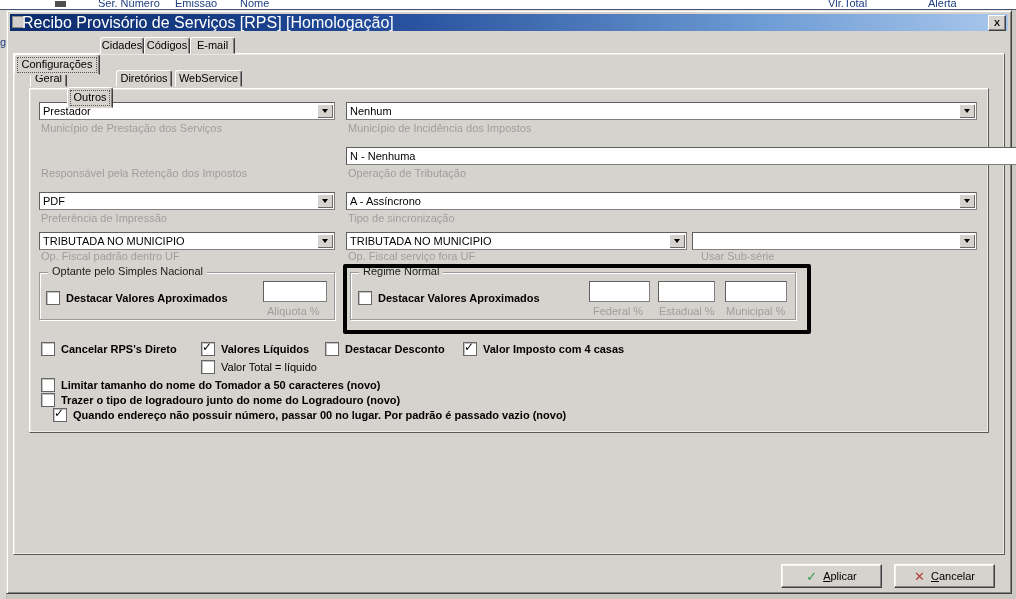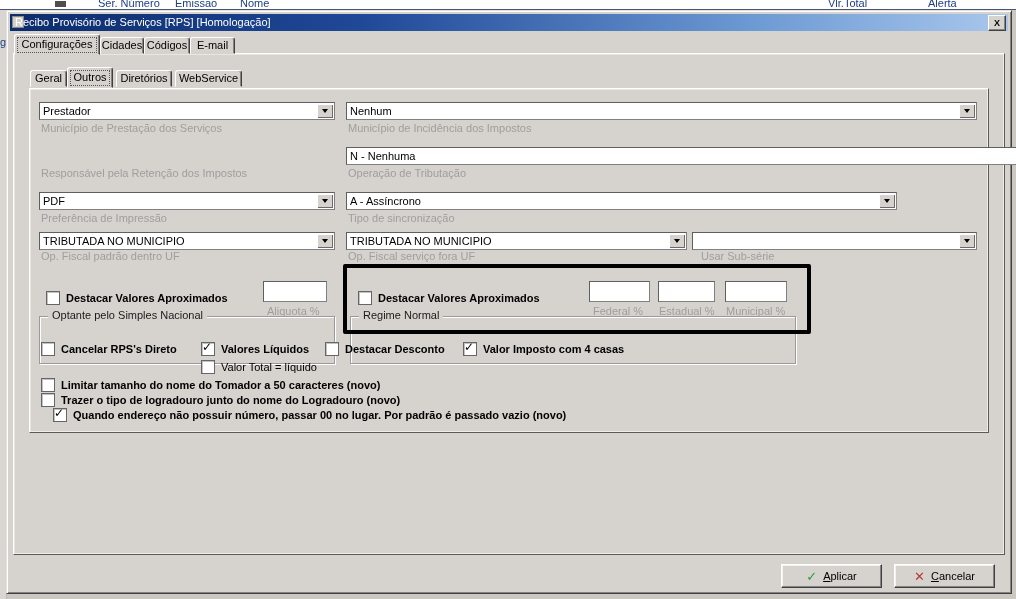--- a/index.html
+++ b/index.html
@@ -13,48 +13,48 @@
   .bg-left{position:absolute;left:0;top:10px;width:6px;height:589px;background:#d9d6d1;border-right:1px solid #bdbab5;}
   .bg-g{position:absolute;left:0;top:26px;font-size:11px;color:#1d3f80;}
 
   
   .dialog{position:absolute;left:6px;top:10px;width:1004px;height:582px;background:#d6d3ce;
     border:1px solid;border-color:#e4e1dc #404040 #404040 #e4e1dc;
     box-shadow:inset 1px 1px 0 #ffffff, inset -1px -1px 0 #848484;}
   .tbar{position:absolute;left:3px;top:3px;right:3px;height:17px;
     background:linear-gradient(90deg,#0c2c6c 0%,#1f4897 35%,#6d9bd4 75%,#a9c7ec 100%);}
   .appicon{position:absolute;left:2px;top:2px;width:12px;height:12px;background:#d2cfca;border:1px solid #8a8a8a;box-sizing:border-box;}
-  .ttext{position:absolute;left:5px;top:0;line-height:17px;font-size:11px;color:#ffffff;white-space:nowrap;text-align:center;}
+  .ttext{position:absolute;left:12px;top:0;line-height:17px;font-size:16px;color:#ffffff;white-space:nowrap;text-align:center;}
   .closeb{position:absolute;right:2px;top:1px;width:16px;height:14px;background:#d6d3ce;
     border:1px solid;border-color:#ffffff #404040 #404040 #ffffff;box-shadow:inset -1px -1px 0 #848484;
     font-size:9px;font-weight:bold;color:#000;display:flex;align-items:center;justify-content:center;}
 
   
   .tab{position:absolute;background:#d6d3ce;border:1px solid;border-color:#ffffff #404040 #d6d3ce #ffffff;
     border-radius:3px 3px 0 0;box-shadow:inset -1px 0 0 #848484;
     font-size:11px;text-align:center;color:#000;box-sizing:border-box;z-index:2;}
   .tab.inactive{height:17px;line-height:15px;top:26px;z-index:1;}
-  .tab.active{height:21px;line-height:19px;z-index:3;}
+  .tab.active{height:21px;line-height:19px;z-index:3;margin-top:20px;}
   .tab.active .focusdots{position:absolute;left:2px;right:2px;top:2px;bottom:1px;border:1px dotted #555;}
 
   .page3d{position:absolute;background:#d6d3ce;border:1px solid;border-color:#ffffff #5a5a5a #5a5a5a #ffffff;
     box-shadow:inset -1px -1px 0 #efede9, inset 1px 1px 0 #e8e6e1;box-sizing:border-box;}
 
   
   .combo{position:absolute;height:18px;background:#fff;border:1px solid #808080;border-top-color:#5f5f5f;border-left-color:#5f5f5f;box-sizing:border-box;}
   .cval{position:absolute;left:3px;top:1px;font-size:11px;line-height:14px;color:#000;white-space:nowrap;}
   .carrow{position:absolute;top:1px;right:1px;bottom:1px;width:16px;background:#d6d3ce;
     box-shadow:inset 1px 1px 0 #ffffff, inset -1px -1px 0 #6a6a6a;display:flex;align-items:center;justify-content:center;}
   .carrow i{width:0;height:0;border-left:3px solid transparent;border-right:3px solid transparent;border-top:4px solid #000;}
   .flabel{position:absolute;font-size:11px;color:#9e9e9e;white-space:nowrap;}
   .tinput{position:absolute;height:21px;background:#fff;border:1px solid #808080;border-top-color:#5f5f5f;border-left-color:#5f5f5f;
     box-sizing:border-box;font:11px "Liberation Sans",sans-serif;padding:0 3px;}
 
   
-  .group{position:absolute;border:1px solid #9a9a9a;box-shadow:1px 1px 0 #ffffff, inset 1px 1px 0 #ffffff;box-sizing:border-box;margin-top:44px;}
+  .group{position:absolute;border:1px solid #9a9a9a;box-shadow:1px 1px 0 #ffffff, inset 1px 1px 0 #ffffff;box-sizing:border-box;}
   .gleg{position:absolute;top:-8px;left:8px;background:#d6d3ce;padding:0 4px;font-size:11px;color:#1a1a1a;white-space:nowrap;}
   .hibox{position:absolute;border:4px solid #000;border-radius:2px;z-index:4;pointer-events:none;}
 
   
   .opt{position:absolute;display:flex;align-items:center;gap:6px;}
   .cbx{width:12px;height:12px;background:#fff;border:1px solid #666;box-shadow:inset 1px 1px 0 #c2c2c2;position:relative;flex:none;}
   .cbx.checked::after{content:"✓";position:absolute;left:0px;top:-3px;font-family:"DejaVu Sans",sans-serif;font-weight:bold;font-size:12px;color:#000;}
   .olabel{font-size:11px;font-weight:bold;color:#000;white-space:nowrap;}
   .opt.regular .olabel{font-weight:normal;}
 
@@ -135,21 +135,21 @@
     </div>
     <span class="flabel" style="left:341px;top:156px;">Operação de Tributação</span>
 
     <div class="combo" style="left:32px;top:181px;width:296px;">
       <span class="cval">PDF</span>
       <span class="carrow">
           <i></i>
         </span>
     </div>
     <span class="flabel" style="left:34px;top:201px;">Preferência de Impressão</span>
-    <div class="combo" style="left:339px;top:181px;width:551px;">
+    <div class="combo" style="left:339px;top:181px;width:631px;">
       <span class="cval">A - Assíncrono</span>
       <span class="carrow">
           <i></i>
         </span>
     </div>
     <span class="flabel" style="left:341px;top:201px;">Tipo de sincronização</span>
 
     <div class="combo" style="left:32px;top:221px;width:296px;">
       <span class="cval">TRIBUTADA NO MUNICIPIO</span>
       <span class="carrow">

